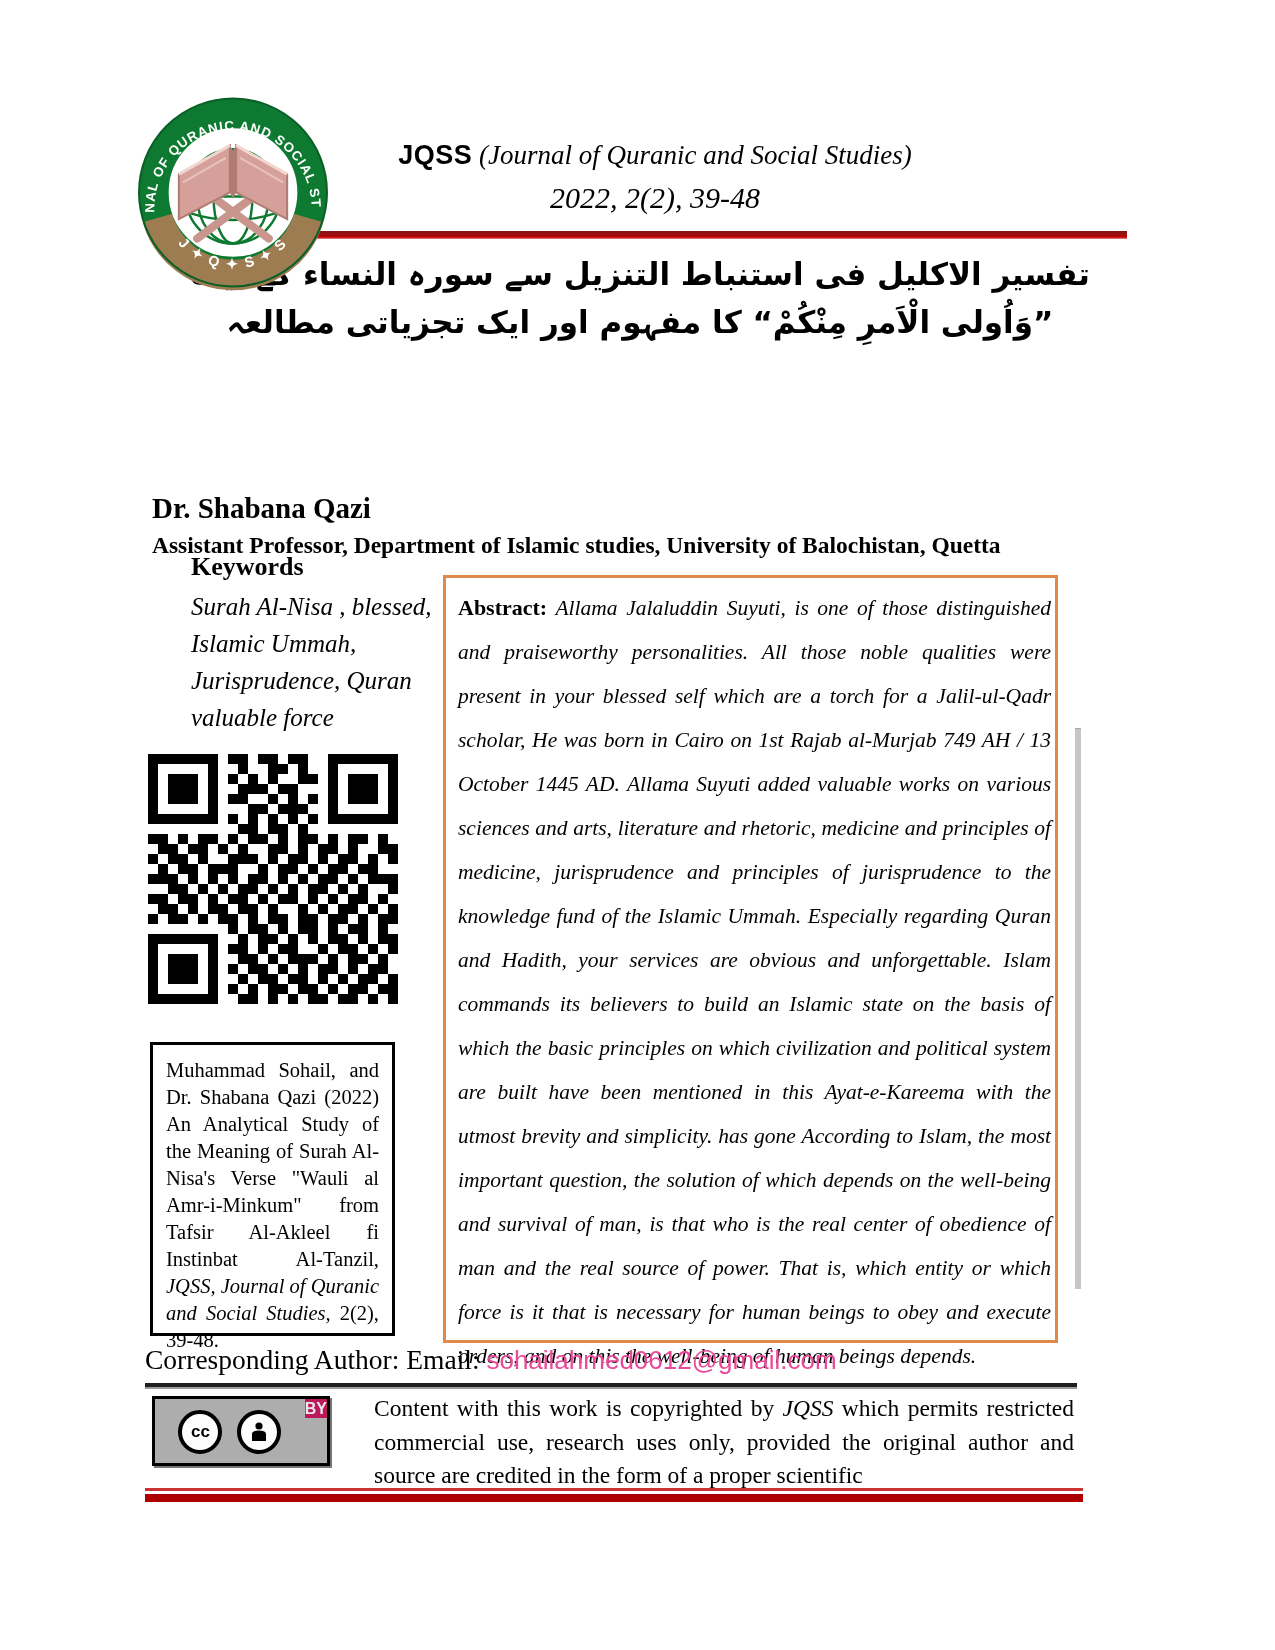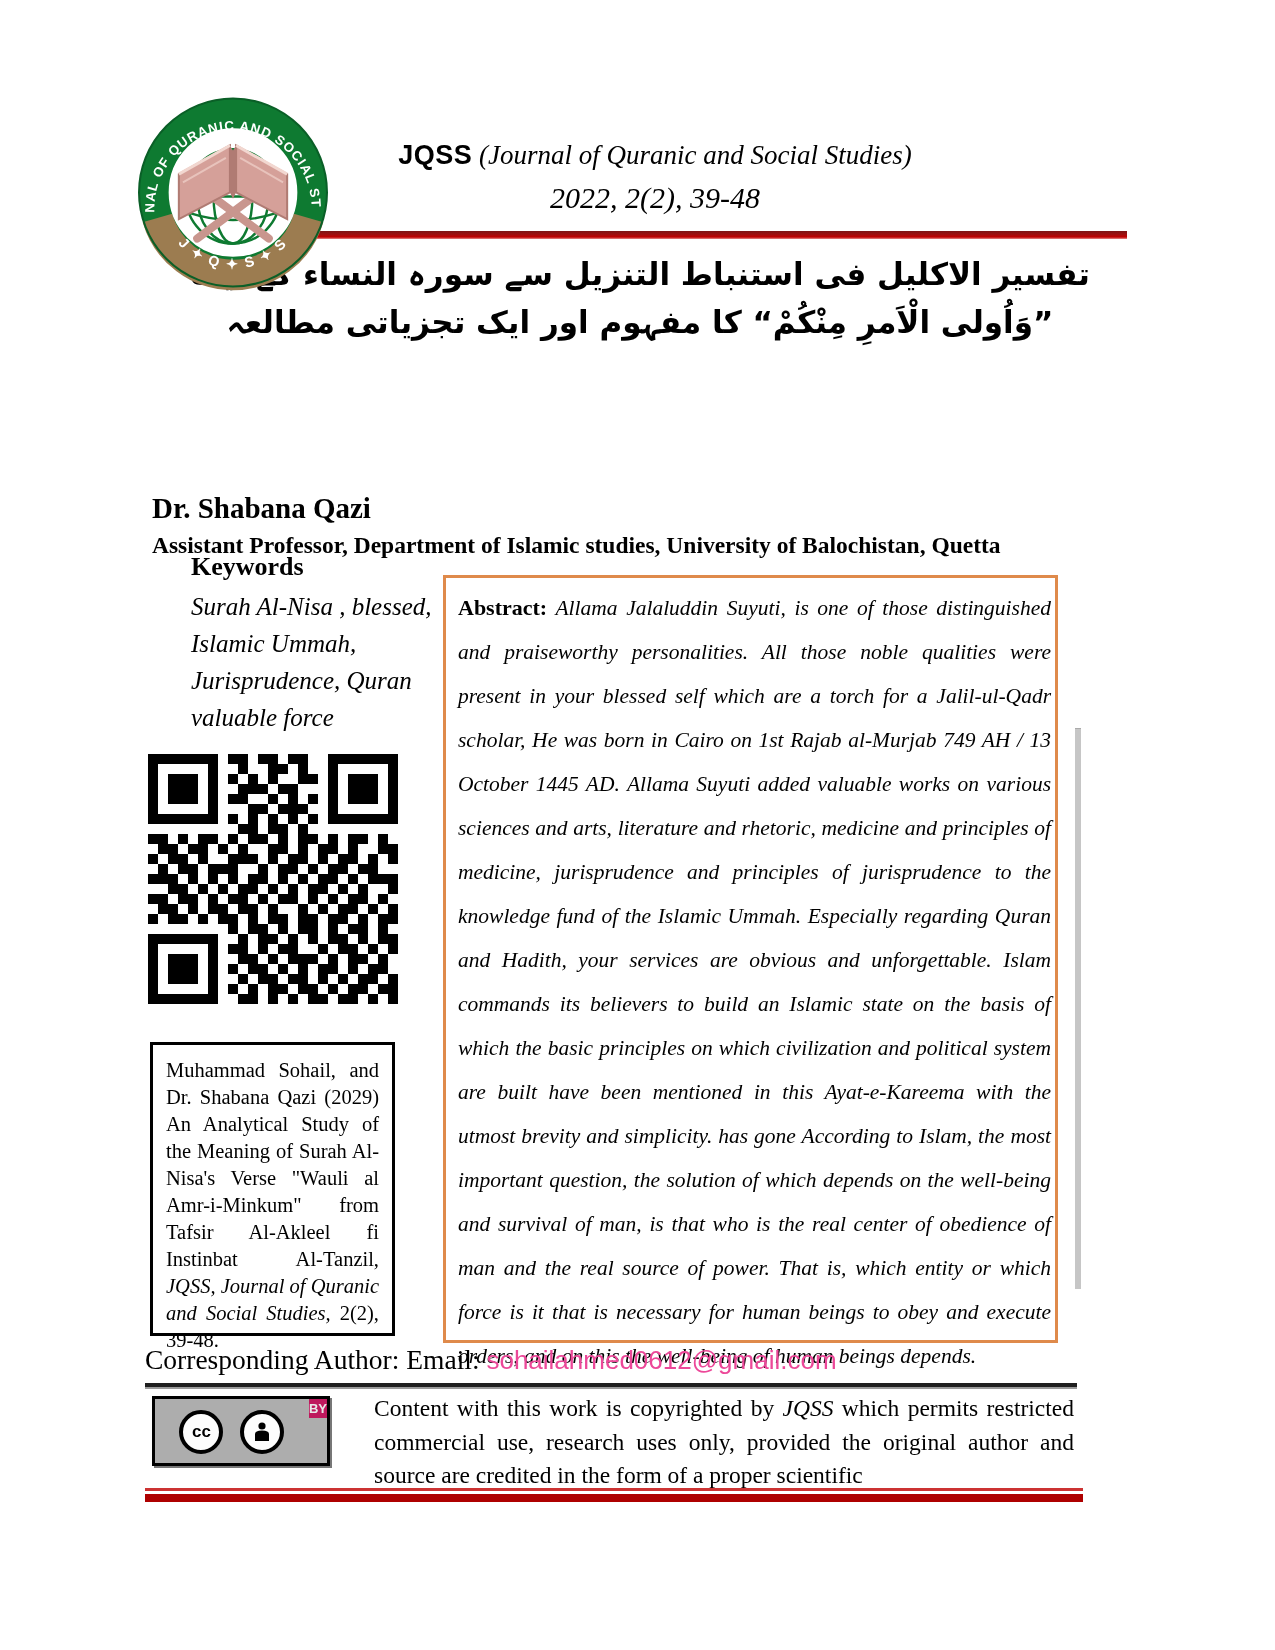--- a/index.html
+++ b/index.html
@@ -67,21 +67,21 @@
     border:3px solid #000;background:#adadad;display:flex;flex-direction:row;
     box-shadow:2px 2px 0 #777;
   }
   .cc-top{flex:1;display:flex;align-items:center;justify-content:space-around;padding:2px 16px 0 16px;}
   .cc-circle{
     width:36px;height:36px;border:4px solid #000;border-radius:50%;background:#fdfdfd;
     display:flex;align-items:center;justify-content:center;
     font-family:"Liberation Sans",sans-serif;font-weight:bold;font-size:17px;color:#000;
   }
   .cc-bottom{height:19px;background:#be185d;color:#e8e8e8;text-align:center;
-    font-family:"Liberation Sans",sans-serif;font-weight:bold;font-size:13px;line-height:19px;}
+    font-family:"Liberation Sans",sans-serif;font-weight:bold;font-size:16px;line-height:19px;}
   .footer-text{
     position:absolute;left:374px;top:1392px;width:700px;text-align:justify;
     font-size:23.5px;line-height:33.5px;
   }
   .footer-italic{font-style:italic;}
   .bottom-red{position:absolute;left:145px;top:1488px;width:938px;}
   .bottom-red .r1{height:3px;background:#cc3333;}
   .bottom-red .gap{height:3px;background:#fff;}
   .bottom-red .r2{height:8px;background:#ae0000;}
 </style>
@@ -783,21 +783,21 @@
       <div class="qm"></div>
       <div class="qm on"></div>
       <div class="qm on"></div>
       <div class="qm"></div>
       <div class="qm on"></div>
       <div class="qm"></div>
       <div class="qm on"></div>
     </div>
 
   <div class="citation-box">
-    <span>Muhammad Sohail, and Dr. Shabana Qazi (2029) An Analytical Study of the Meaning of Surah Al-Nisa's Verse "Wauli al Amr-i-Minkum" from Tafsir Al-Akleel fi Instinbat Al-Tanzil, </span><span class="citation-italic">JQSS, Journal of Quranic and Social Studies,</span><span> 2(2), 39-48.</span>
+    <span>Muhammad Sohail, and Dr. Shabana Qazi (2022) An Analytical Study of the Meaning of Surah Al-Nisa's Verse "Wauli al Amr-i-Minkum" from Tafsir Al-Akleel fi Instinbat Al-Tanzil, </span><span class="citation-italic">JQSS, Journal of Quranic and Social Studies,</span><span> 2(2), 39-48.</span>
   </div>
 
   <div class="corr-line">
     <span>Corresponding Author: Email: </span><a href="#" class="email-link">sohailahmed0612@gmail.com</a>
   </div>
   <div class="black-rule"></div>
 
   <div class="cc-badge">
     <div class="cc-top">
       <div class="cc-circle">cc</div>

